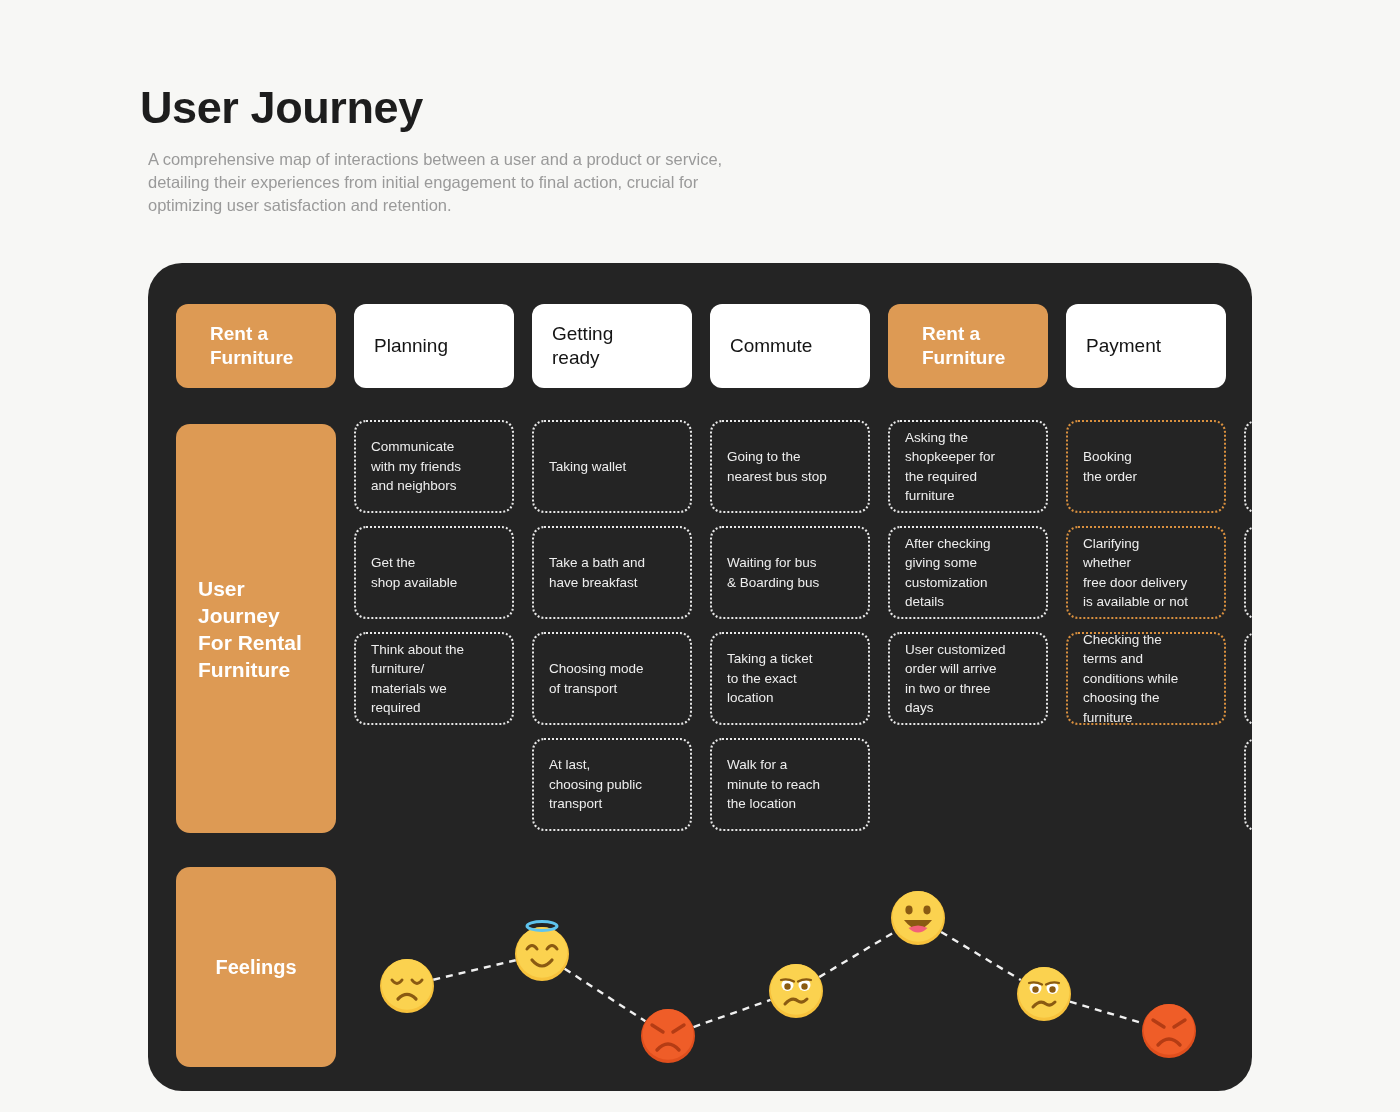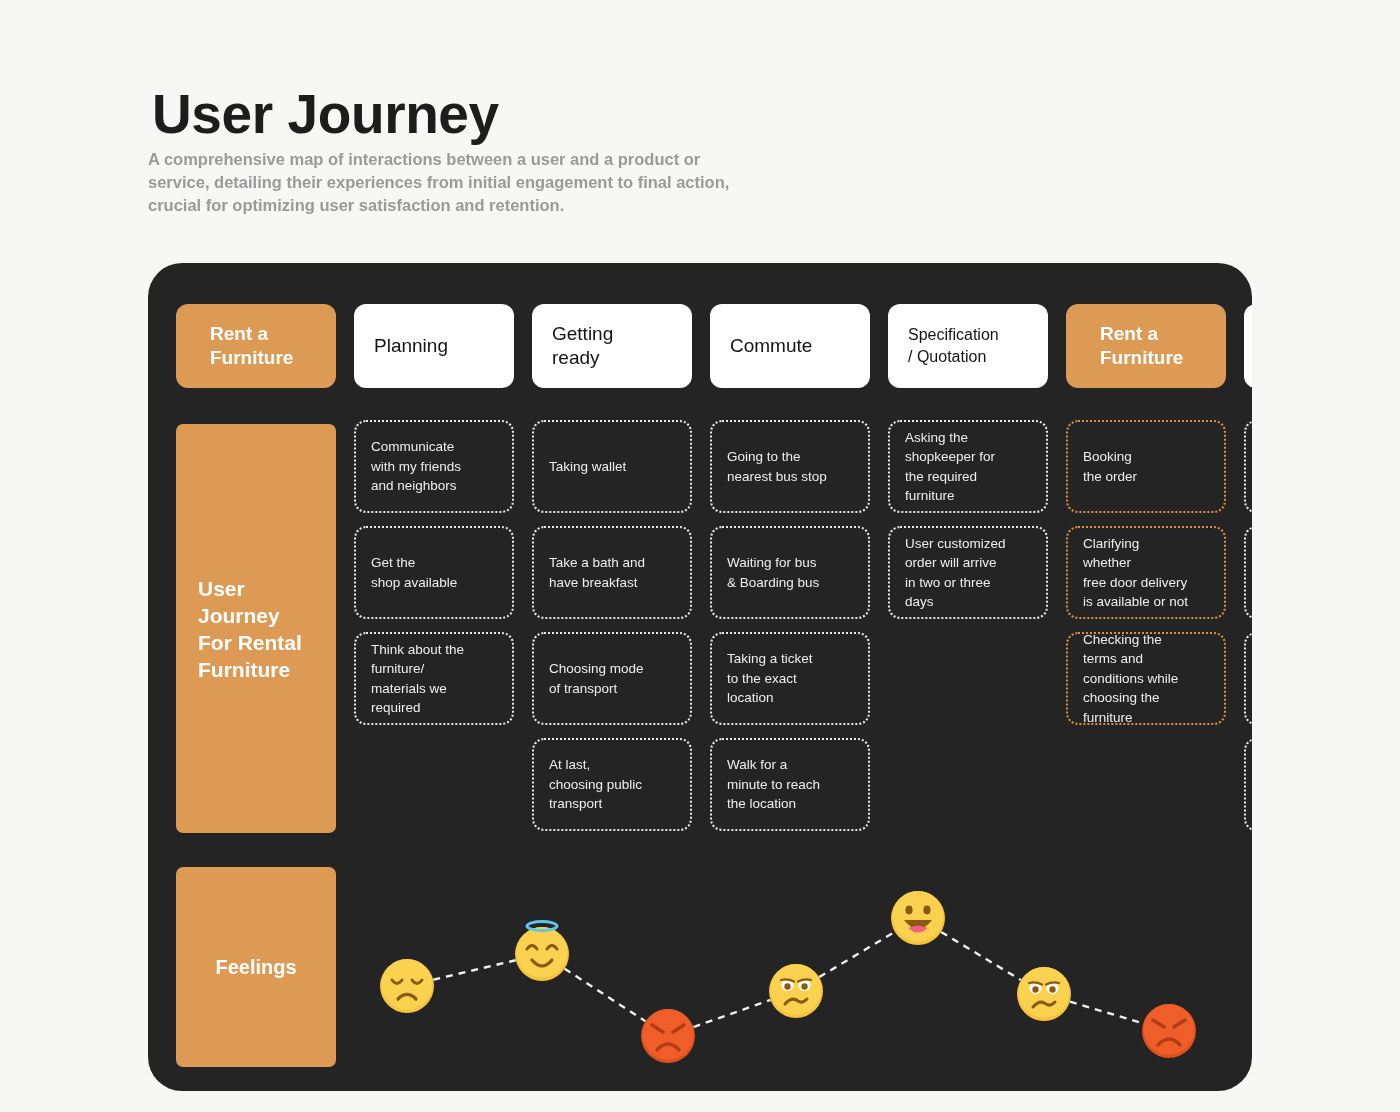--- a/index.html
+++ b/index.html
@@ -14,36 +14,36 @@
   #page {
     position: relative;
     width: 1400px;
     height: 1112px;
     background: #f7f7f5;
   }
 
   
   .page-title {
     position: absolute;
-    left: 152px;
+    left: 140px;
     top: 82px;
-    font-size: 55px;
+    font-size: 45px;
     font-weight: 700;
     color: #1d1d1d;
     letter-spacing: -0.4px;
   }
   .page-subtitle {
     position: absolute;
     left: 148px;
     top: 148px;
     width: 600px;
     font-size: 16.5px;
     line-height: 23px;
     color: #9a9a9a;
-    font-weight: 700;
+    font-weight: 400;
   }
 
   
   .board {
     position: absolute;
     left: 148px;
     top: 263px;
     width: 1104px;
     height: 828px;
     background: #242424;
@@ -81,21 +81,21 @@
     padding-left: 34px;
   }
   .stage-card.small { font-size: 16px; line-height: 22px; }
 
   
   .rail {
     position: absolute;
     left: 28px;
     width: 160px;
     background: #dd9a54;
-    border-radius: 7px;
+    border-radius: 14px;
     color: #ffffff;
     display: flex;
     align-items: center;
     padding: 0 22px;
   }
   .rail-journey {
     top: 161px;
     height: 409px;
     font-size: 21px;
     font-weight: 700;
@@ -157,22 +157,20 @@
 
   <div class="board">
 
     <div class="stage-row" id="stage-row">
         <div class="stage-card accent">Rent a
 Furniture</div>
         <div class="stage-card">Planning</div>
         <div class="stage-card">Getting
 ready</div>
         <div class="stage-card">Commute</div>
-        <div class="stage-card small">Specification
-/ Quotation</div>
         <div class="stage-card accent">Rent a
 Furniture</div>
         <div class="stage-card">Payment</div>
       </div>
 
     <div class="rail rail-journey">User
 Journey
 For Rental
 Furniture</div>
 
@@ -210,20 +208,24 @@
 location</div>
           <div class="task">Walk for a
 minute to reach
 the location</div>
         </div>
         <div class="col">
           <div class="task">Asking the
 shopkeeper for
 the required
 furniture</div>
+          <div class="task">After checking
+giving some
+customization
+details</div>
           <div class="task">User customized
 order will arrive
 in two or three
 days</div>
           <div class="task placeholder"></div>
         </div>
         <div class="col">
           <div class="task accent">Booking
 the order</div>
           <div class="task accent">Clarifying

